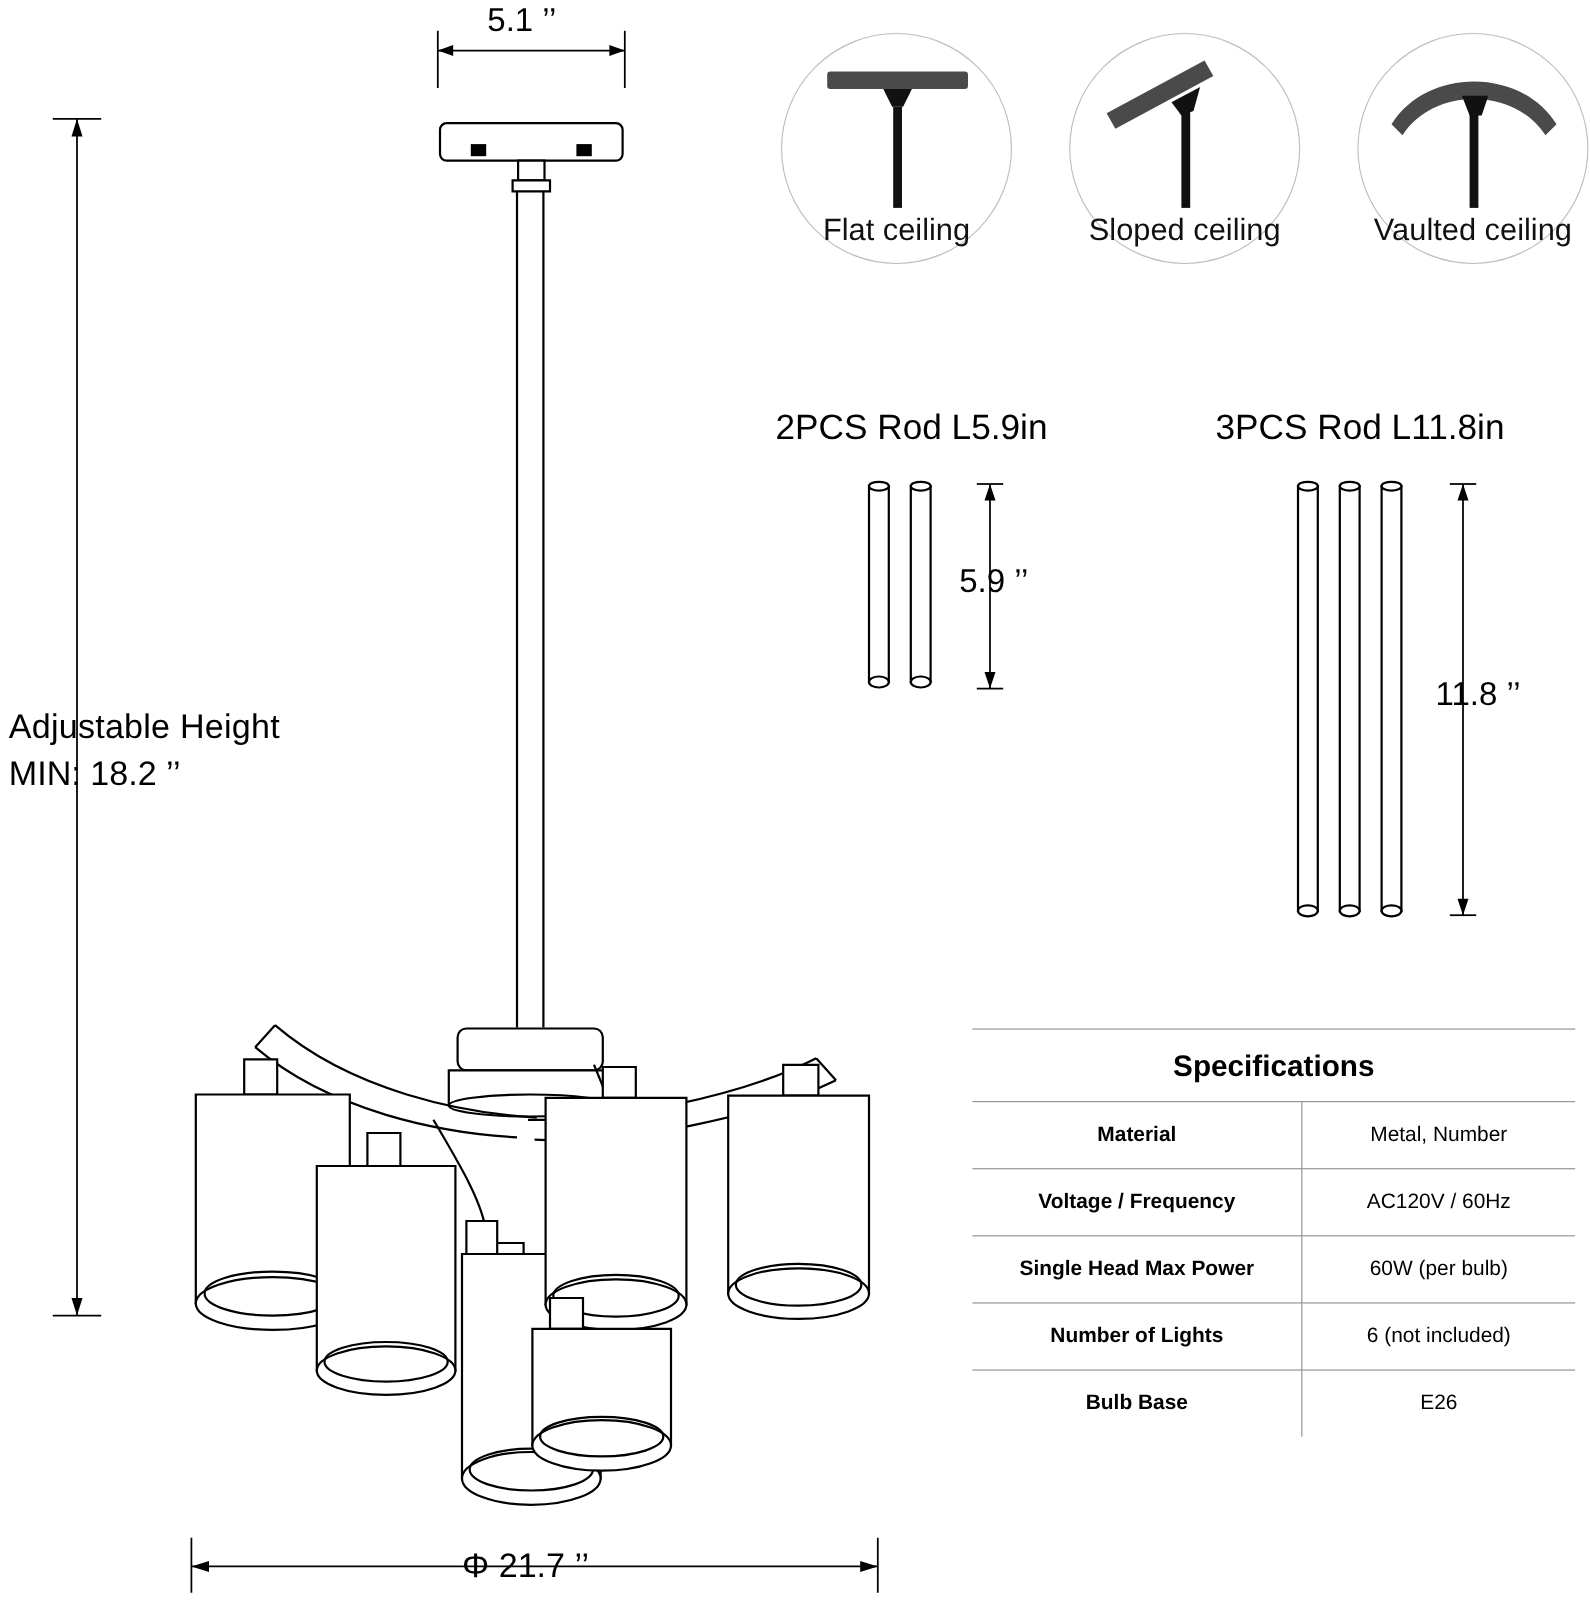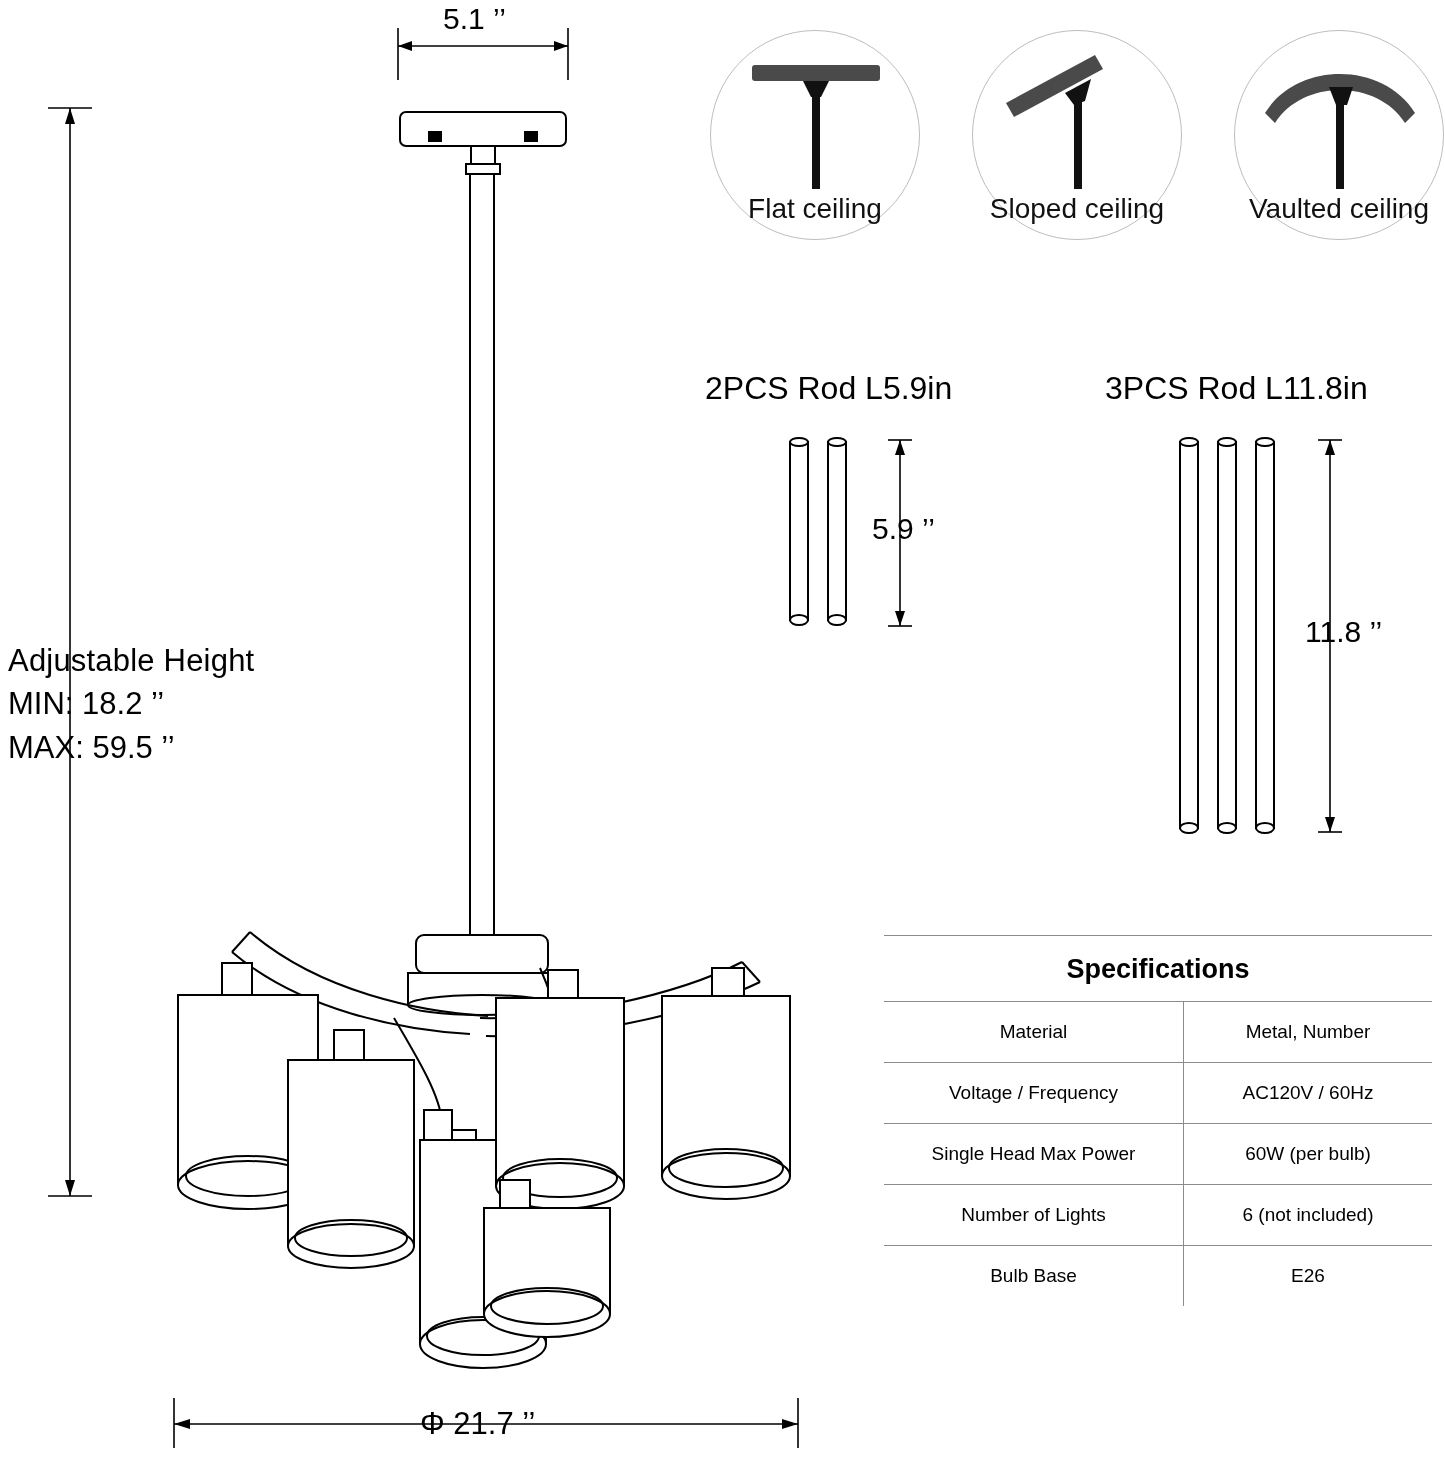--- a/index.html
+++ b/index.html
@@ -86,21 +86,21 @@
     border-bottom: 1.5px solid #8c8c8c;
   }
   #spec-table td {
     font-size: 19px;
     padding: 19px 8px;
     border-bottom: 1.5px solid #8c8c8c;
     vertical-align: middle;
   }
   #spec-table tr:last-child td { border-bottom: none; }
   #spec-table td.k {
-    font-weight: normal;
+    font-weight: bold;
     text-align: center;
     width: 283px;
     border-right: 1.5px solid #8c8c8c;
   }
   #spec-table td.v {
     text-align: center;
   }
   #spec-table .toprule {
     border-top: 1.5px solid #8c8c8c;
   }
@@ -214,21 +214,20 @@
     </g>
   </svg>
 
   <div class="abs dimlabel" id="top-width-label">5.1 ’’</div>
 
   <div class="abs dimlabel" id="diameter-label">Φ 21.7 ’’</div>
 
   <div class="abs" id="adjustable-block">
     <div class="title">Adjustable Height</div>
     <div class="line">MIN:  18.2 ’’</div>
-    <div class="line">MAX: 59.5 ’’</div>
   </div>
 
   <div class="abs ceiling-circle" style="left:710px;top:30px;width:210px;height:210px;">
     <svg width="210" height="210" viewBox="0 0 210 210">
       <rect x="41" y="34" width="128" height="16" rx="3" fill="#4a4a4a"></rect>
       <polygon points="92,50 118,50 110,66 100,66" fill="#111"></polygon>
       <rect x="101" y="66" width="8" height="92" fill="#111"></rect>
     </svg>
     <div class="ceiling-caption">Flat ceiling</div>
   </div>

